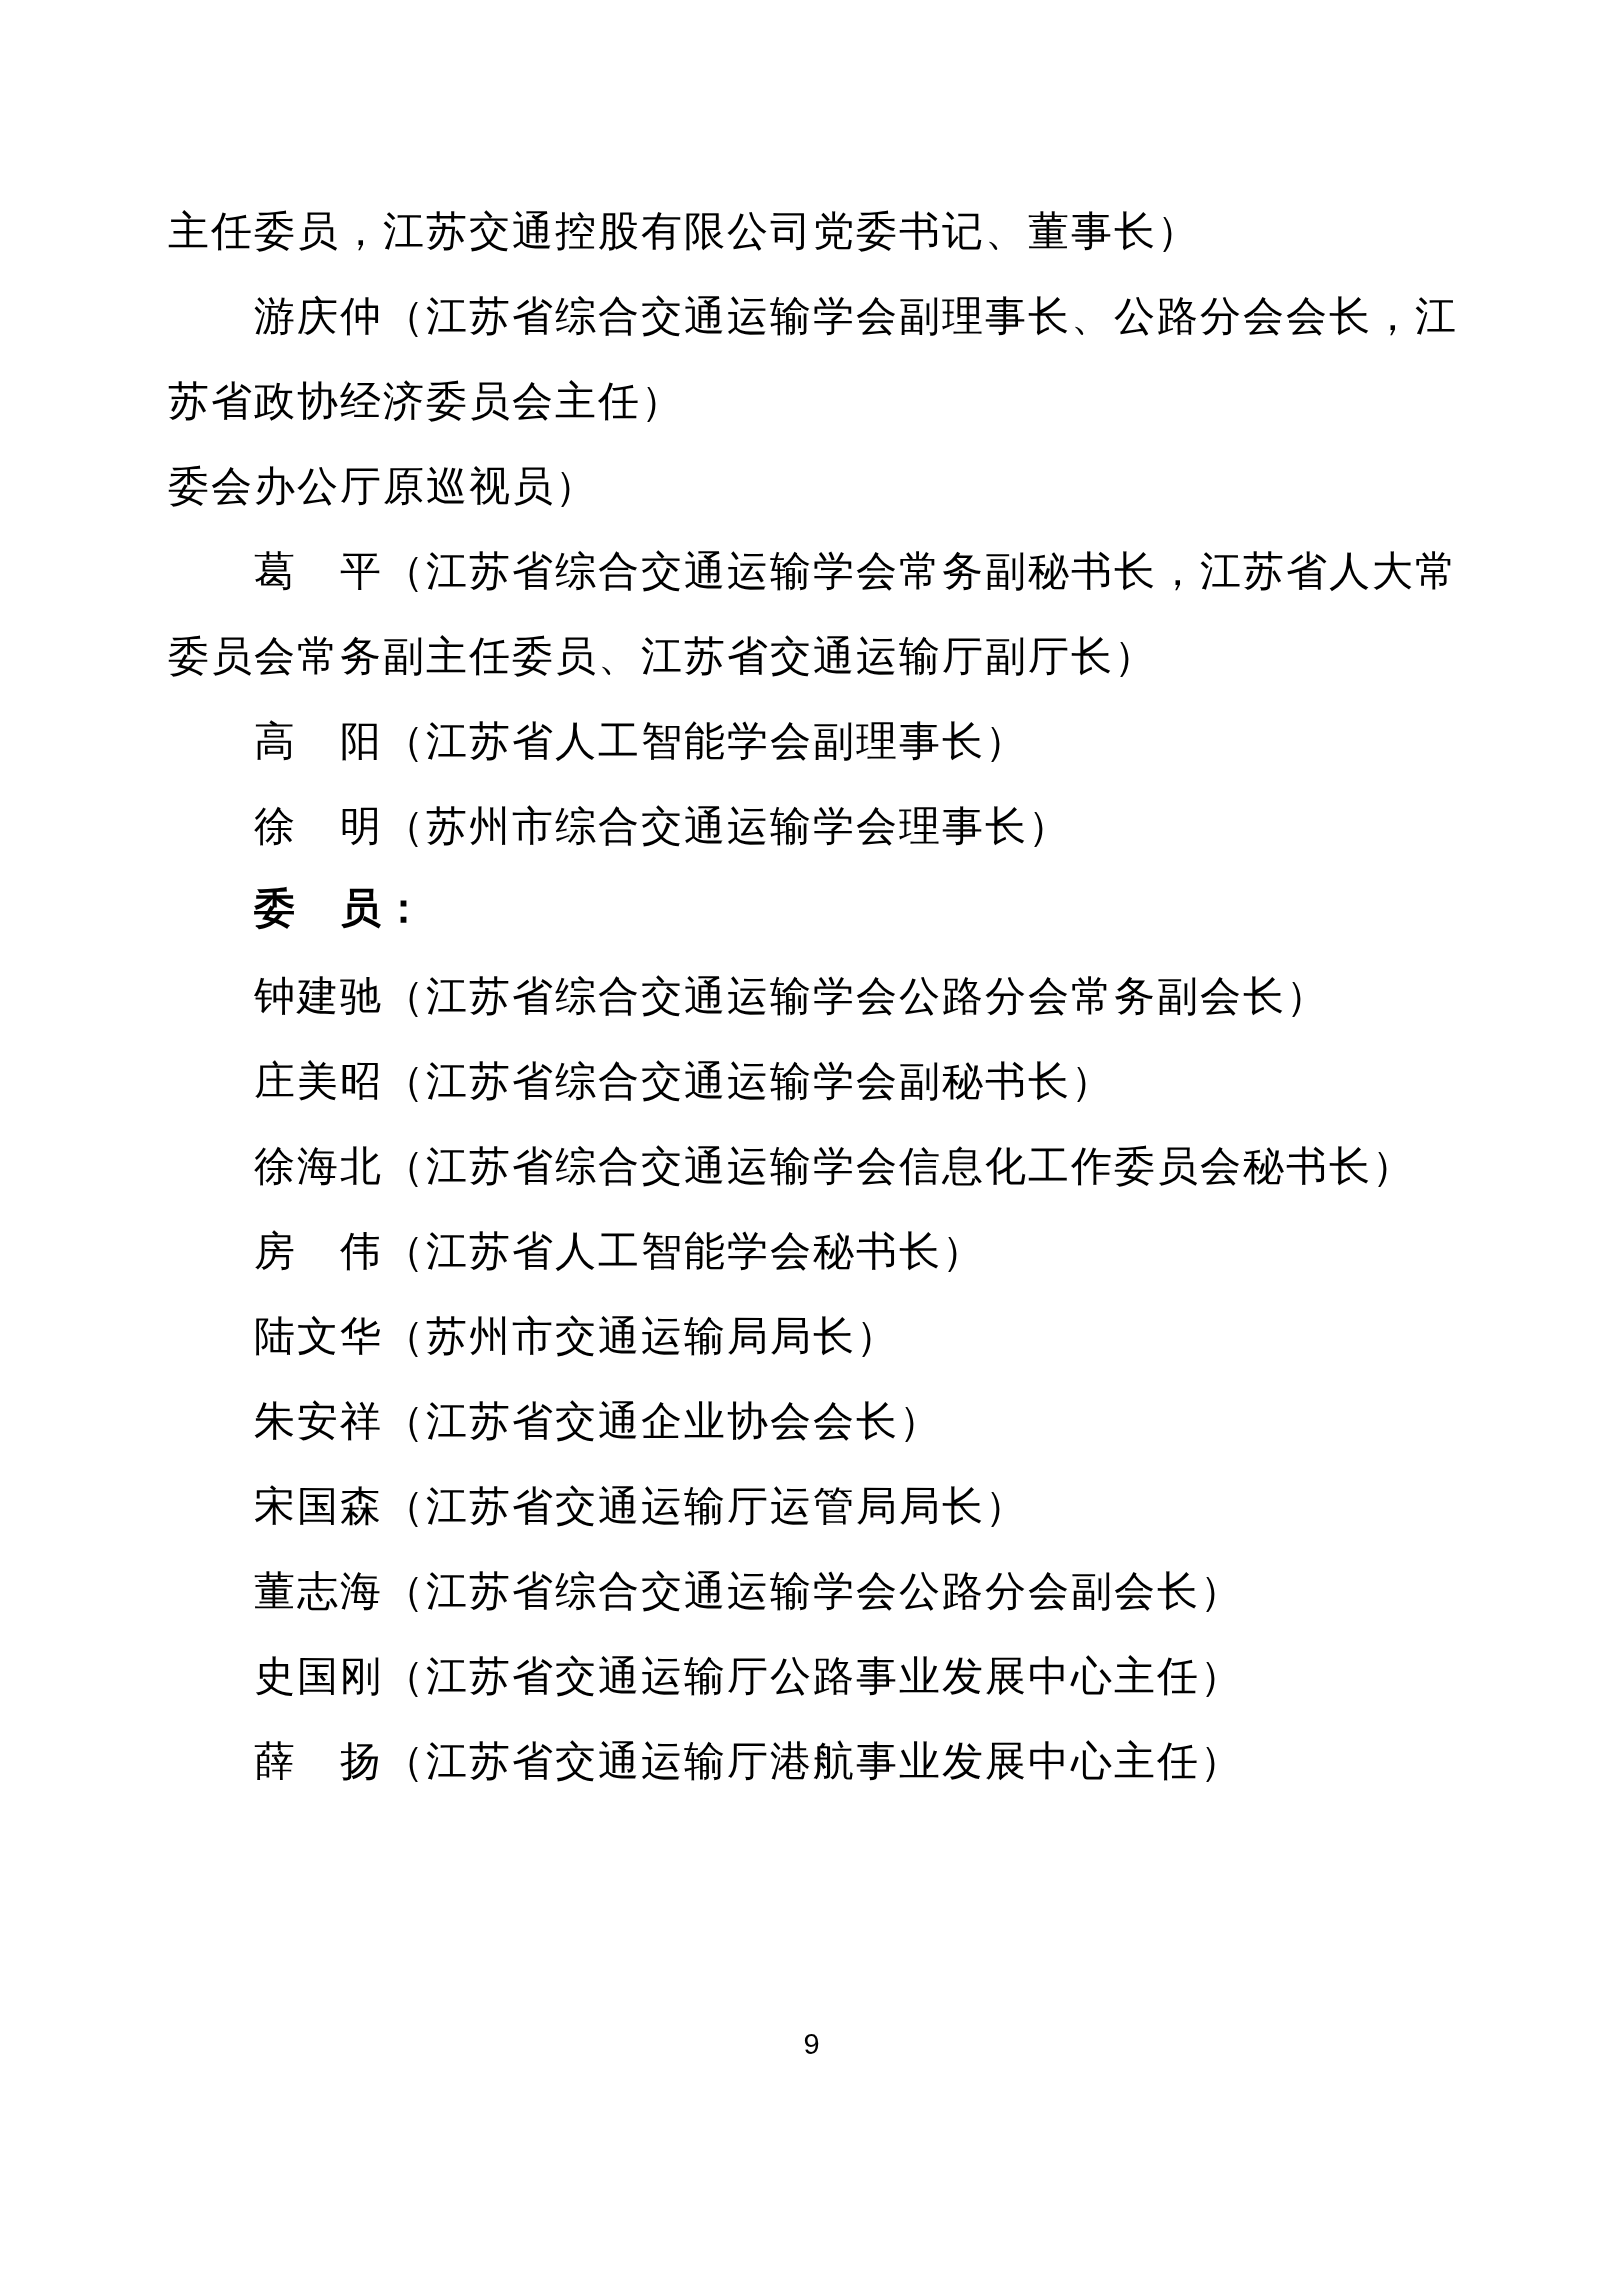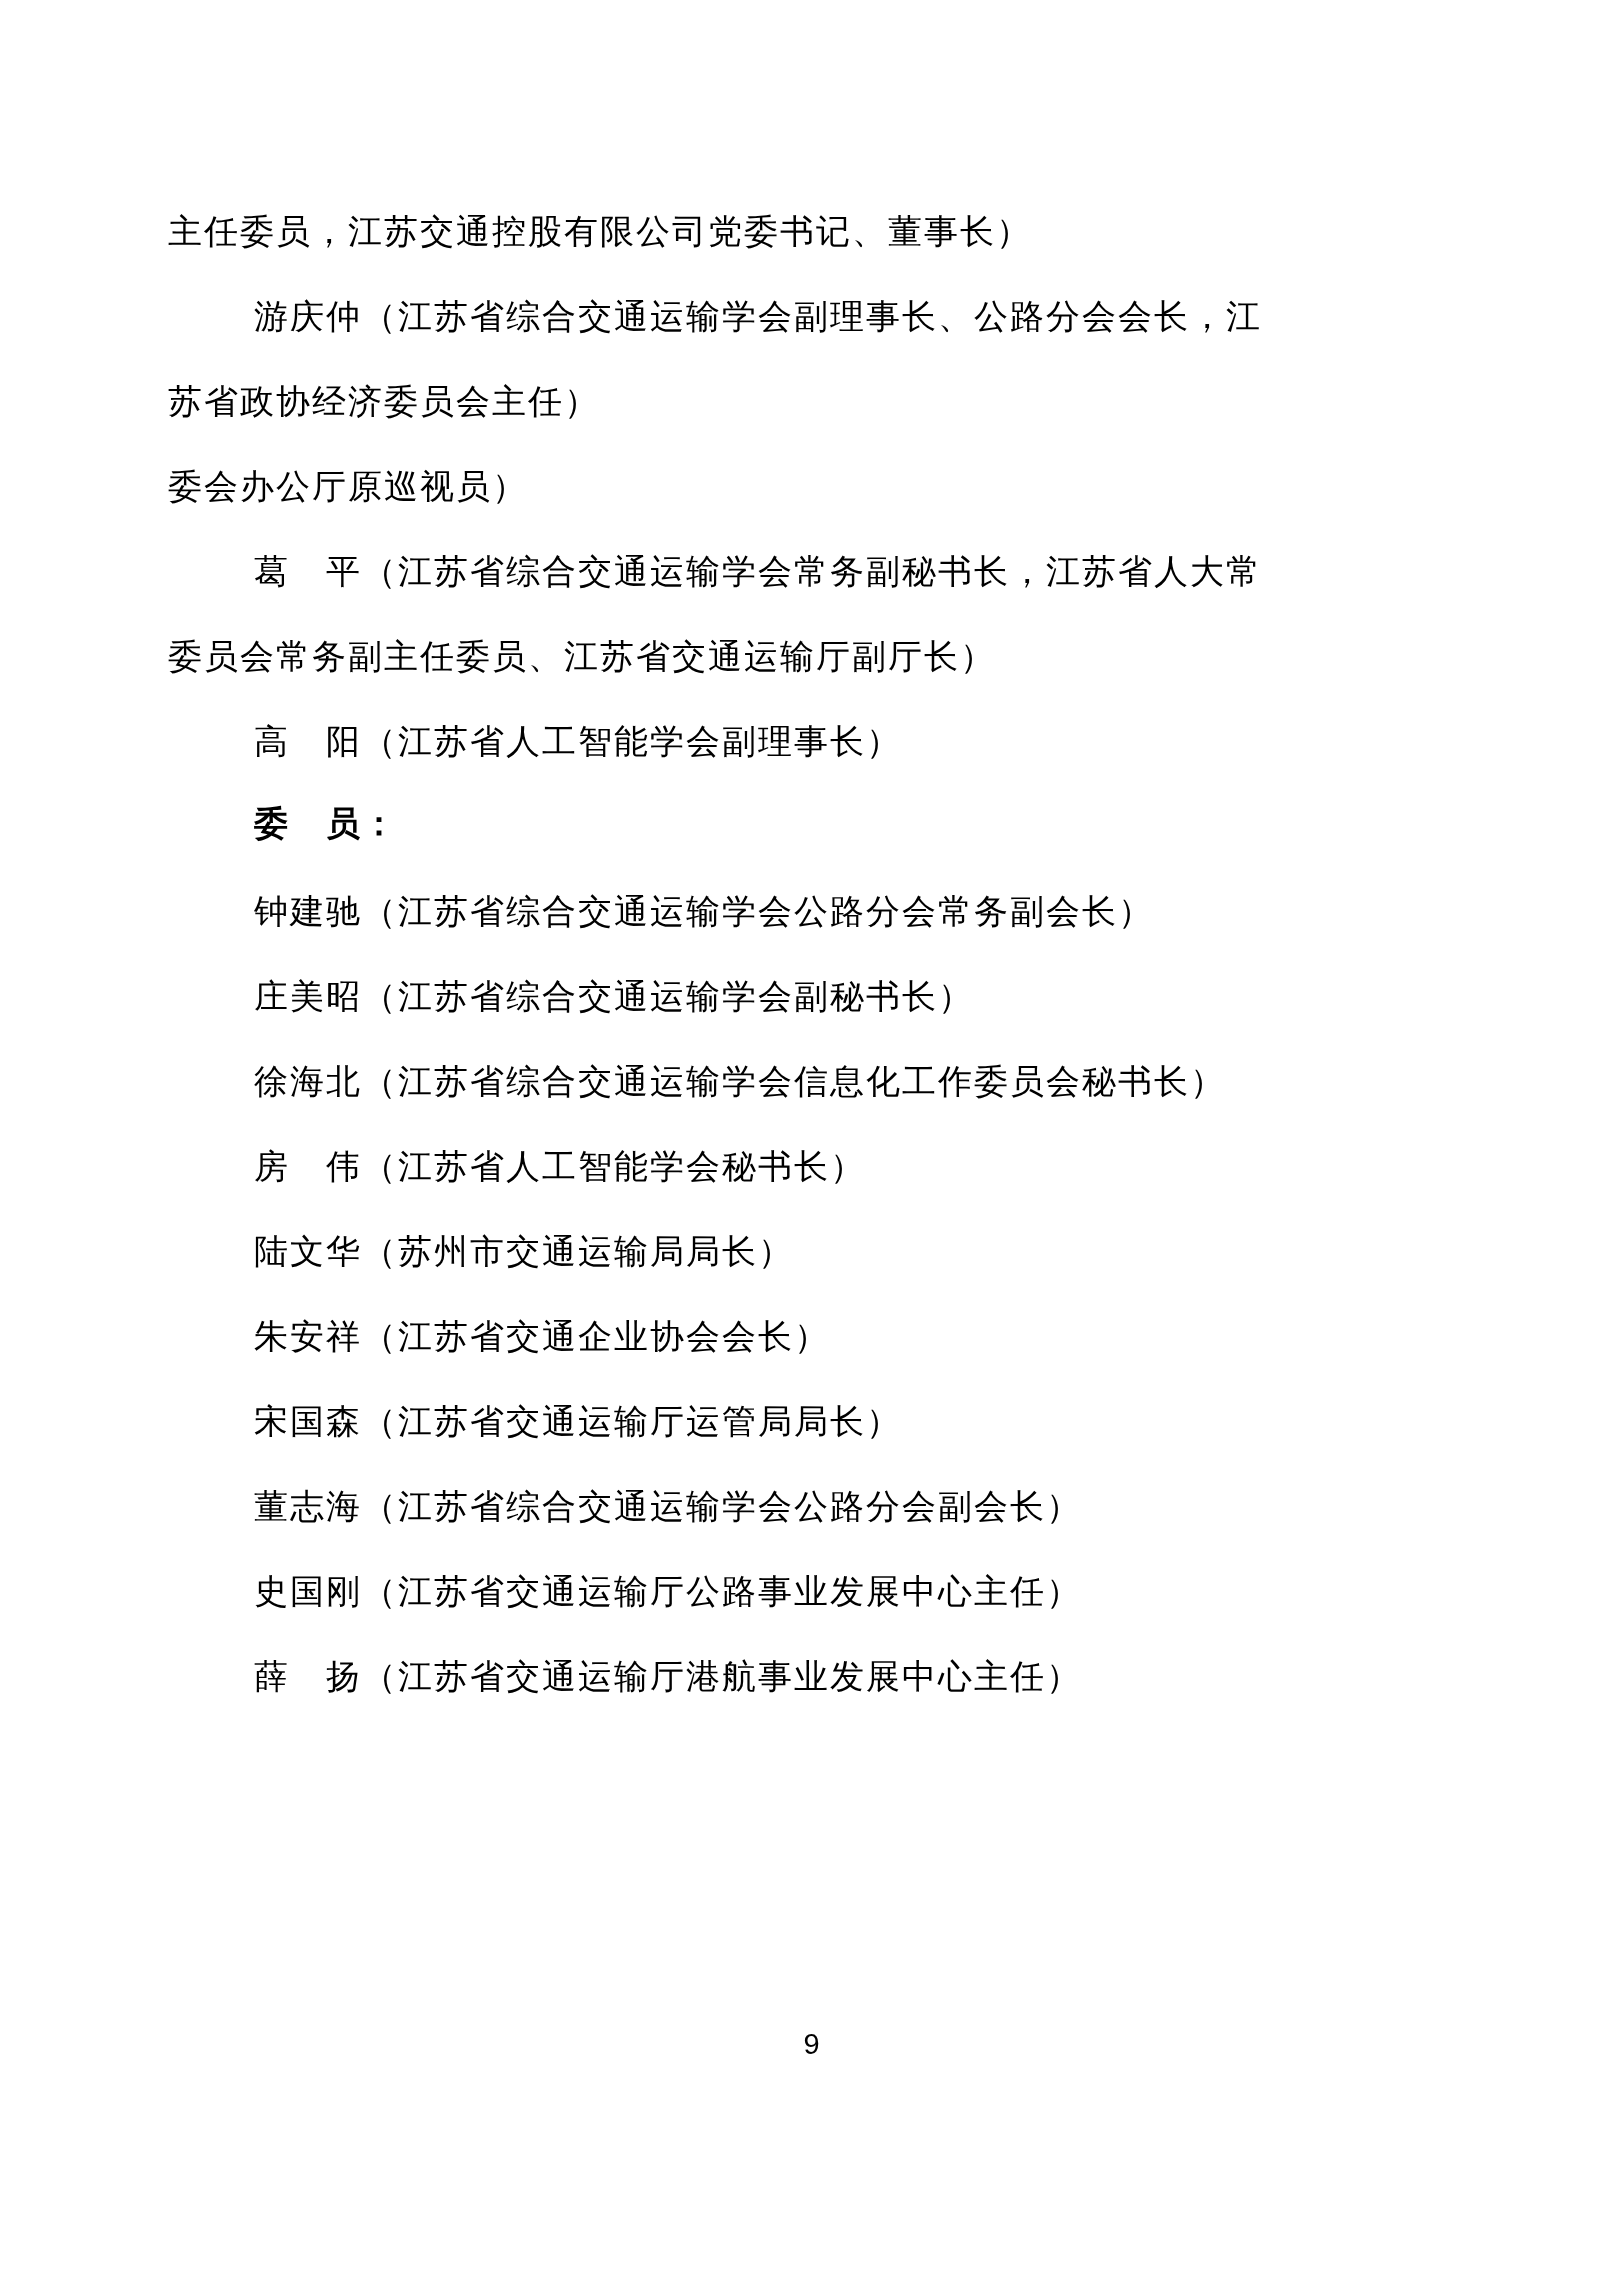--- a/index.html
+++ b/index.html
@@ -14,21 +14,21 @@
   }
   .body-text {
     position: absolute;
     top: 189px;
     left: 168px;
     width: 1293px;
   }
   .line {
     height: 85px;
     line-height: 85px;
-    font-size: 34px;
+    font-size: 41px;
     letter-spacing: 2px;
     white-space: nowrap;
   }
   .line.indent { padding-left: 86px; }
   .line.bold {
     font-family: Liberation Mono, monospace;
     font-weight: 700;
   }
   .page-number {
     position: absolute;
@@ -47,20 +47,21 @@
 
 <div class="page">
   <div class="body-text">
     <div class="line">主任委员，江苏交通控股有限公司党委书记、董事长）</div>
     <div class="line indent">游庆仲（江苏省综合交通运输学会副理事长、公路分会会长，江</div>
     <div class="line">苏省政协经济委员会主任）</div>
     <div class="line">委会办公厅原巡视员）</div>
     <div class="line indent">葛　平（江苏省综合交通运输学会常务副秘书长，江苏省人大常</div>
     <div class="line">委员会常务副主任委员、江苏省交通运输厅副厅长）</div>
     <div class="line indent">高　阳（江苏省人工智能学会副理事长）</div>
+    <div class="line indent">徐　明（苏州市综合交通运输学会理事长）</div>
     <div class="line indent bold">委　员：</div>
     <div class="line indent">钟建驰（江苏省综合交通运输学会公路分会常务副会长）</div>
     <div class="line indent">庄美昭（江苏省综合交通运输学会副秘书长）</div>
     <div class="line indent">徐海北（江苏省综合交通运输学会信息化工作委员会秘书长）</div>
     <div class="line indent">房　伟（江苏省人工智能学会秘书长）</div>
     <div class="line indent">陆文华（苏州市交通运输局局长）</div>
     <div class="line indent">朱安祥（江苏省交通企业协会会长）</div>
     <div class="line indent">宋国森（江苏省交通运输厅运管局局长）</div>
     <div class="line indent">董志海（江苏省综合交通运输学会公路分会副会长）</div>
     <div class="line indent">史国刚（江苏省交通运输厅公路事业发展中心主任）</div>

